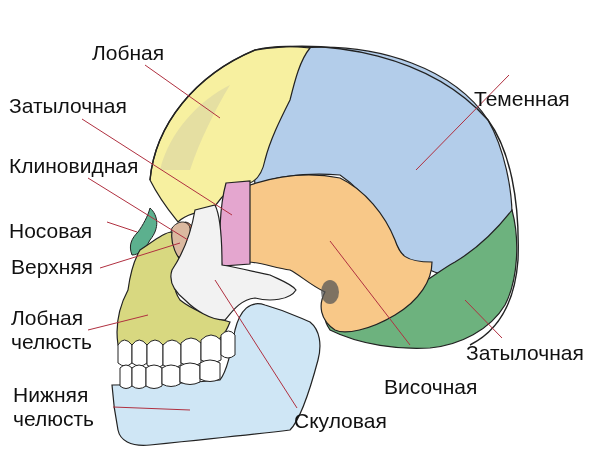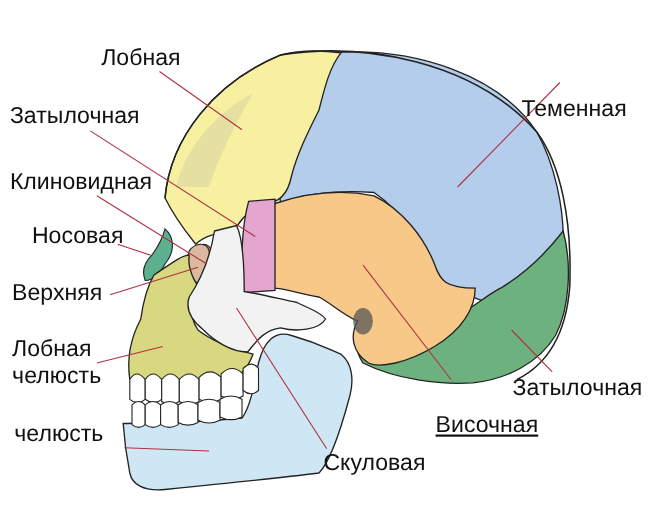--- a/index.html
+++ b/index.html
@@ -68,25 +68,26 @@
     <line x1="509" y1="75" x2="416" y2="170"></line>
     <line x1="502" y1="338" x2="465" y2="300"></line>
     <line x1="410" y1="345" x2="330" y2="241"></line>
     <line x1="297" y1="408" x2="215" y2="280"></line>
   </g>
 </svg>
 
 <div class="label" style="left:92px; top:42px;">Лобная</div>
 <div class="label" style="left:9px; top:95px;">Затылочная</div>
 <div class="label" style="left:9px; top:155px;">Клиновидная</div>
-<div class="label" style="left:9px; top:204px;margin-left:20px;">Носовая</div>
+<div class="label" style="left:9px; top:220px;">Носовая</div>
 <div class="label" style="left:11px; top:256px;">Верхняя</div>
 <div class="label two" style="left:11px; top:306px;">
   <span>Лобная</span>
   <span>челюсть</span>
 </div>
 <div class="label two" style="left:13px; top:383px;">
+  <span>Нижняя</span>
   <span>челюсть</span>
 </div>
 <div class="label" style="left:474px; top:44px;margin-top:44px;">Теменная</div>
 <div class="label" style="left:466px; top:342px;">Затылочная</div>
-<div class="label" style="left:396px; top:376px;text-decoration:underline;">Височная</div>
+<div class="label" style="left:384px; top:376px;">Височная</div>
 <div class="label" style="left:294px; top:410px;">Скуловая</div>
 
 </body></html>

